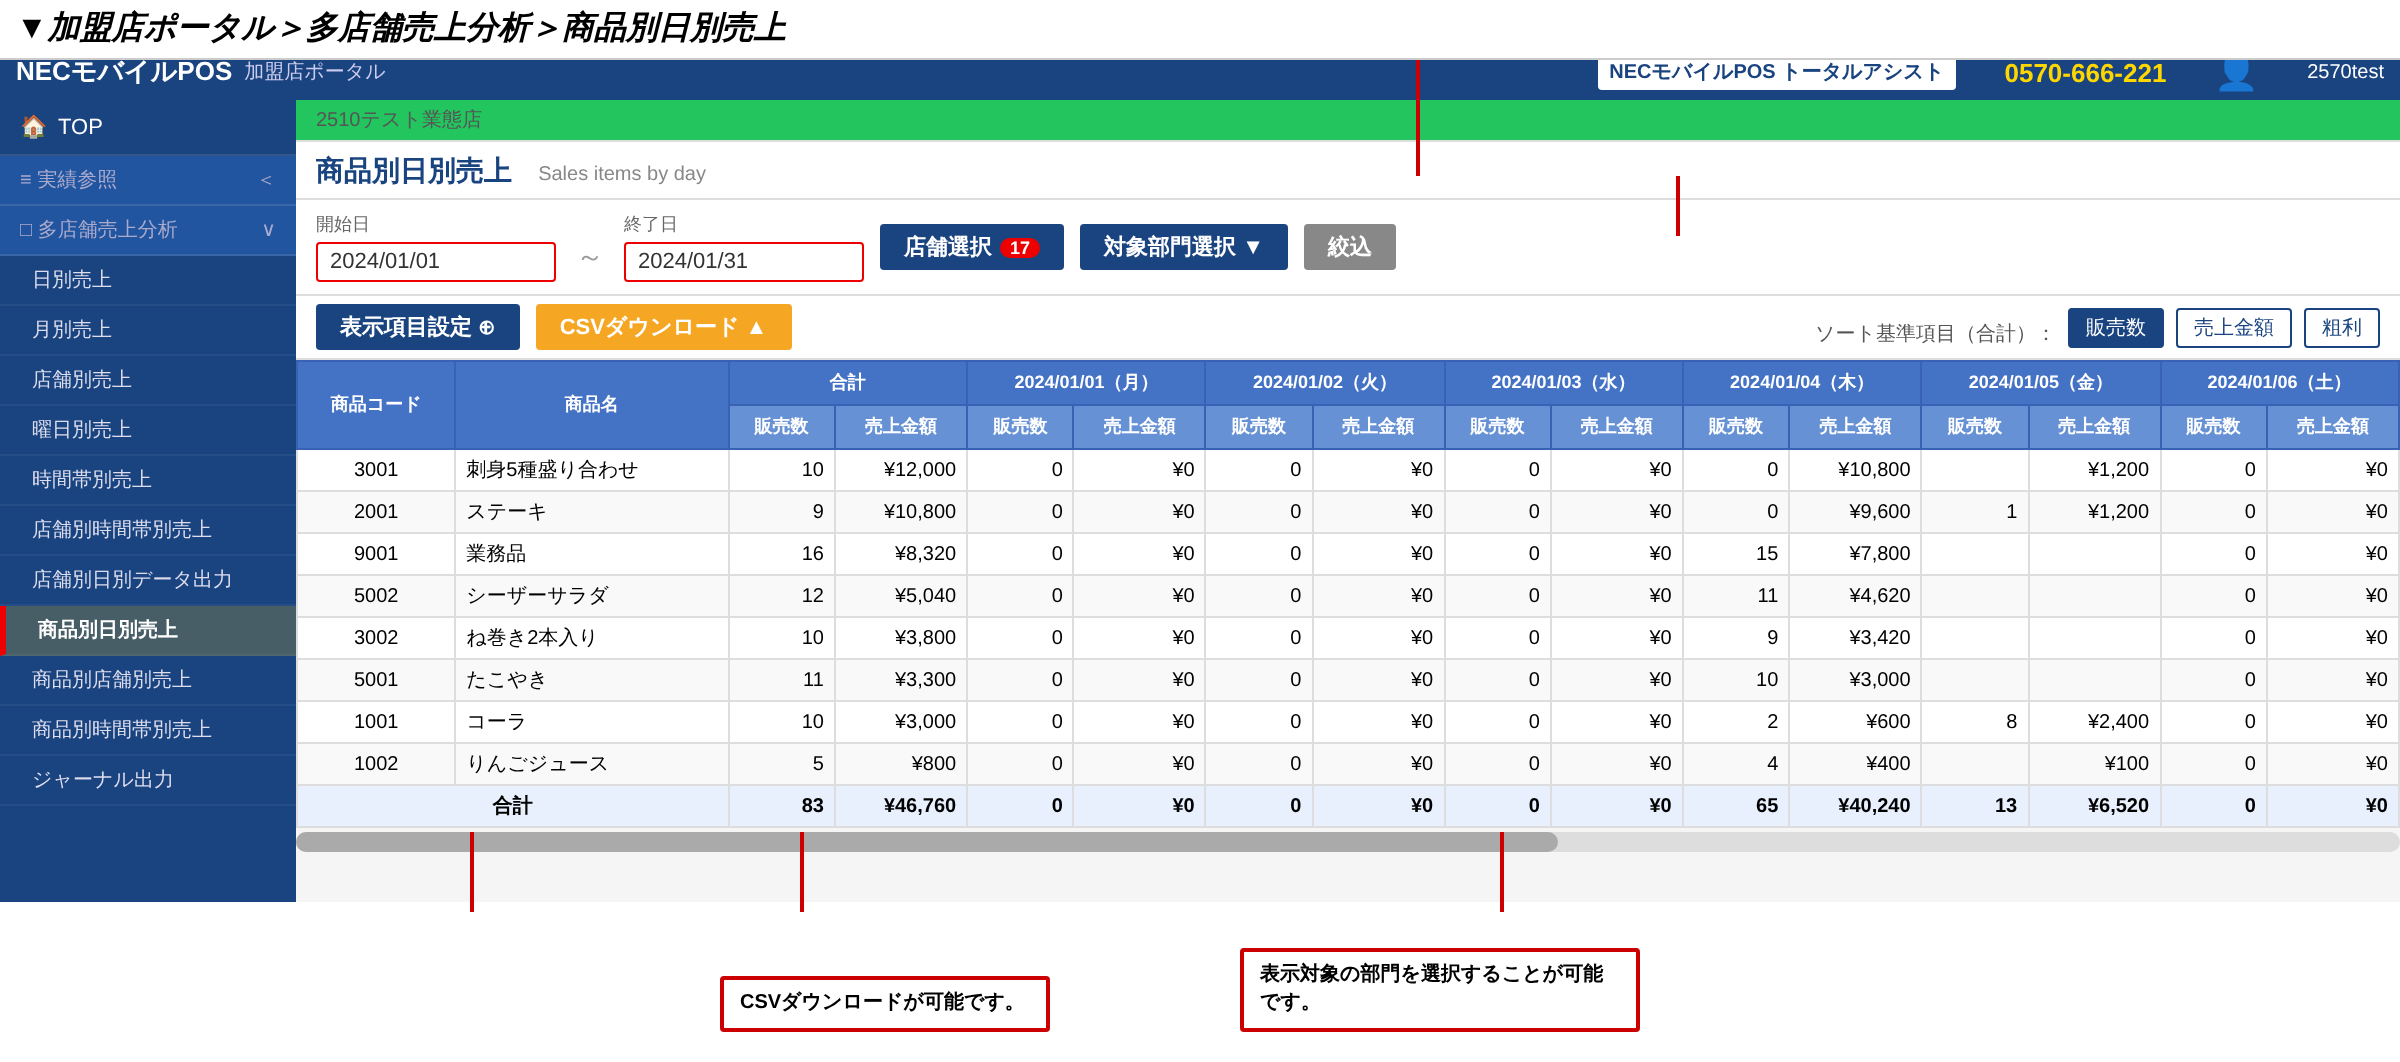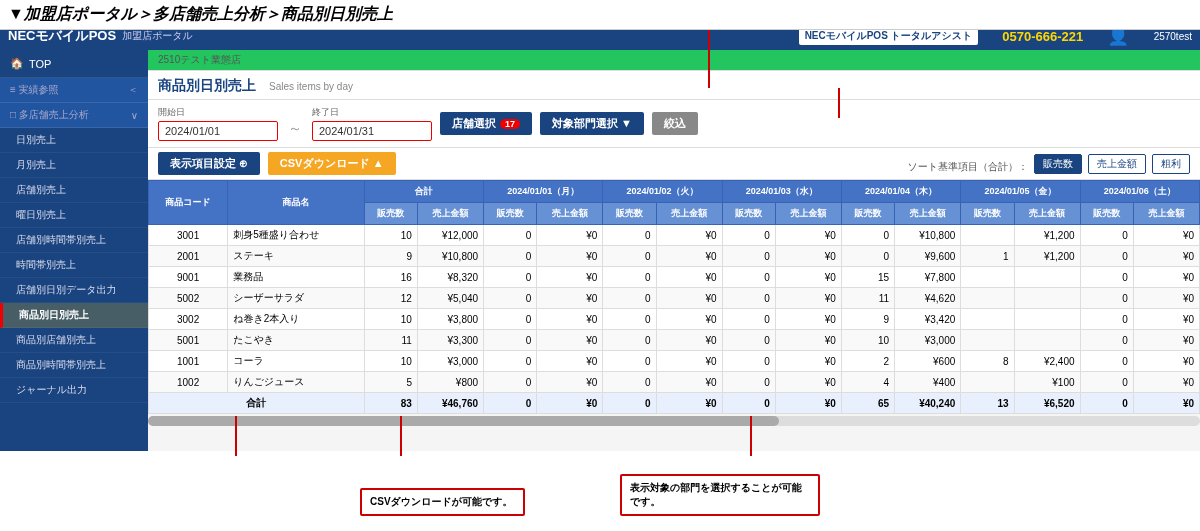--- a/index.html
+++ b/index.html
@@ -137,22 +137,22 @@
             <span>＜</span>
           </div>
           <div class="sidebar-section">
             <span>□ 多店舗売上分析</span>
             <span>∨</span>
           </div>
           <div class="sidebar-sub">日別売上</div>
           <div class="sidebar-sub">月別売上</div>
           <div class="sidebar-sub">店舗別売上</div>
           <div class="sidebar-sub">曜日別売上</div>
+          <div class="sidebar-sub">時間帯別売上</div>
           <div class="sidebar-sub">店舗別時間帯別売上</div>
-          <div class="sidebar-sub">時間帯別売上</div>
           <div class="sidebar-sub">店舗別日別データ出力</div>
           <div class="sidebar-sub active-sub">商品別日別売上</div>
           <div class="sidebar-sub">商品別店舗別売上</div>
           <div class="sidebar-sub">商品別時間帯別売上</div>
           <div class="sidebar-sub">ジャーナル出力</div>
         </div>
 
         <div class="main-content">
           <div class="store-label">2510テスト業態店</div>
 

